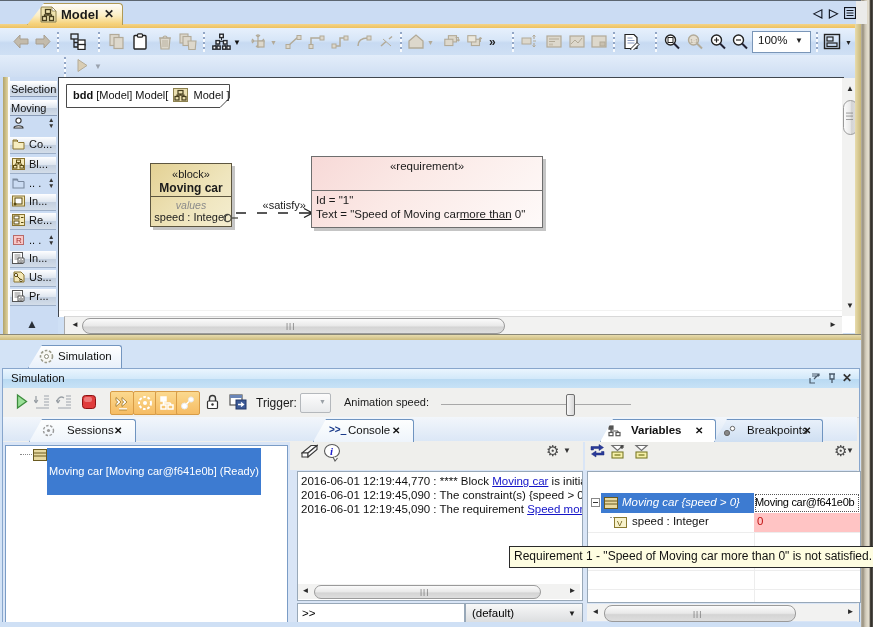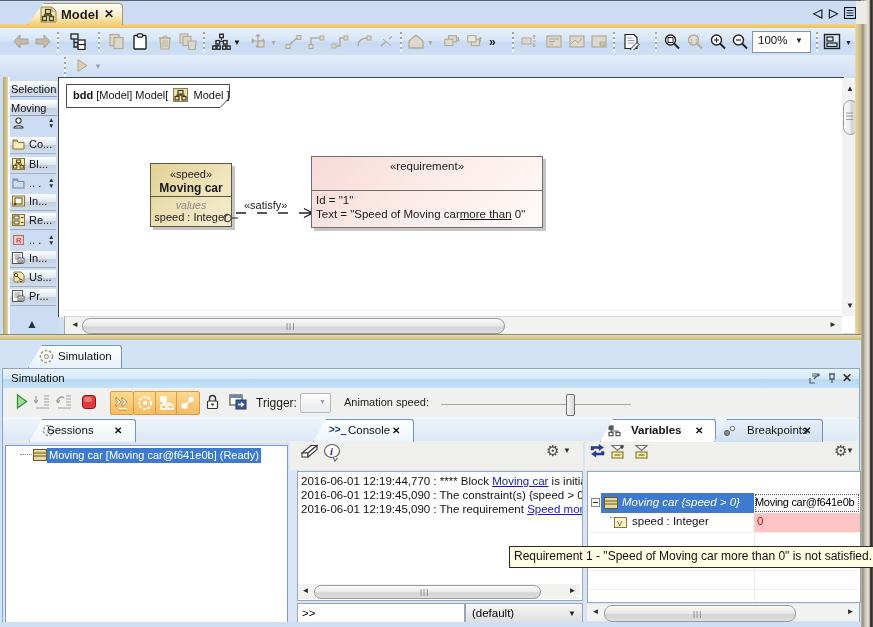--- a/index.html
+++ b/index.html
@@ -375,32 +375,32 @@
         <g stroke="#463e1e" stroke-width="1.2" fill="none">
           <rect x="5" y="2.5" width="5" height="3.5"></rect>
               <rect x="2" y="8.5" width="4" height="3.5"></rect>
               <rect x="9" y="8.5" width="4" height="3.5"></rect>
           <path d="M7.5 6 v1.2 M4 8.5 v-1.3 h7 v1.3"></path>
         </g>
       </svg>&nbsp;Model ]</div>
     </div>
 
     <div class="abs" id="blk">
-      <div style="position:absolute;top:4px;width:100%;">«speed»</div>
+      <div style="position:absolute;top:4px;width:100%;">«block»</div>
       <div style="position:absolute;top:17px;width:100%;font-weight:bold;font-size:12px;">Moving car</div>
       <div class="cdiv" style="top:32px;"></div>
       <div style="position:absolute;top:35px;width:100%;font-style:italic;color:#8a8a8a;font-size:10.5px;">values</div>
       <div style="position:absolute;top:47px;width:100%;font-size:11px;white-space:nowrap;">speed : Integer</div>
       <svg style="position:absolute;left:72px;top:49px;" width="16" height="10" viewBox="0 0 16 10">
           <circle cx="4.5" cy="5" r="3.6" fill="none" stroke="#4a4a42" stroke-width="1.1"></circle>
           <path d="M8 5 h7" stroke="#4a4a42" stroke-width="1.3"></path>
         </svg>
     </div>
 
-    <div class="abs" style="left:185px;top:121px;width:62px;font-size:11px;text-align:left;color:#1a1a1a;">«satisfy»</div>
+    <div class="abs" style="left:185px;top:121px;width:62px;font-size:11px;text-align:right;color:#1a1a1a;">«satisfy»</div>
     <svg class="abs" style="left:176px;top:128px;" width="82" height="12" viewBox="0 0 82 12">
       <path d="M1 7 H66" stroke="#222" stroke-width="1.6" stroke-dasharray="10 11" fill="none"></path>
       <path d="M66 7 H78 M69 2.5 L77.5 7 L69 11.5" stroke="#222" stroke-width="1.3" fill="none"></path>
     </svg>
 
     <div class="abs" id="req">
       <div style="position:absolute;top:3px;width:100%;text-align:center;">«requirement»</div>
       <div class="cdiv" style="top:33px;border-color:#6e6e6e;"></div>
       <div style="position:absolute;top:37px;left:4px;font-size:11.5px;">Id = "1"</div>
       <div style="position:absolute;top:51px;left:4px;font-size:11.5px;white-space:nowrap;">Text = "Speed of Moving car<u>more than</u> 0"</div>
@@ -528,21 +528,21 @@
         <div style="position:absolute;left:438px;top:16px;width:190px;height:1px;background:#a8a8a8;"></div>
         <div style="position:absolute;left:563px;top:6px;width:7px;height:20px;background:linear-gradient(90deg,#f8f8f8,#d8d8d8);border:1px solid #707070;border-radius:2px;"></div>
       </div>
 
       <div class="abs" id="innertabs" style="left:0;top:48px;width:854px;height:24px;background:linear-gradient(#f2f6fb,#dbe7f6);">
         <div class="ptab" style="left:26px;top:2px;width:105px;height:22px;clip-path:polygon(0 100%,13px 0,100% 0,100% 100%);">
           <svg style="position:absolute;left:12px;top:4px;" width="13" height="13" viewBox="0 0 13 13">
               <circle cx="6.5" cy="6.5" r="5" fill="none" stroke="#9a9a9a" stroke-width="1.4" stroke-dasharray="2.5 1.6"></circle>
               <circle cx="6.5" cy="6.5" r="1.6" fill="#9a9a9a"></circle>
             </svg>
-          <span style="position:absolute;left:17px;top:4px;">Sessions</span>
+          <span style="position:absolute;left:37px;top:4px;">Sessions</span>
           <span style="position:absolute;left:84px;top:5px;font-weight:bold;font-size:10px;">✕</span>
         </div>
         <div class="ptab" style="left:310px;top:2px;width:99px;height:22px;clip-path:polygon(0 100%,13px 0,100% 0,100% 100%);">
           <span style="position:absolute;left:15px;top:4px;font-weight:bold;font-size:10px;color:#1a3a8a;">&gt;&gt;<span style="text-decoration:underline;">_</span></span>
           <span style="position:absolute;left:34px;top:4px;">Console</span>
           <span style="position:absolute;left:78px;top:5px;font-weight:bold;font-size:10px;">✕</span>
         </div>
         <div class="ptab" style="left:597px;top:2px;width:114px;height:22px;clip-path:polygon(0 100%,13px 0,100% 0,100% 100%);background:#fff;">
           <svg style="position:absolute;left:7px;top:5px;" width="13" height="12" viewBox="0 0 13 12">
               <g fill="none" stroke="#555" stroke-width="1.2">
@@ -571,21 +571,21 @@
       <div class="abs" style="left:287px;top:73px;width:293px;height:28px;background:#efefec;"></div>
       <div class="abs" style="left:582px;top:73px;width:272px;height:28px;background:#efefec;"></div>
 
       <div class="abs pane" style="left:2px;top:76px;width:281px;height:178px;border-color:#7a9cc6;">
         <div style="position:absolute;left:0px;top:2px;width:279px;height:15px;">
           <span style="position:absolute;left:14px;top:6px;width:12px;border-top:1px dotted #888;"></span>
           <svg style="position:absolute;left:27px;top:1px;" width="14" height="12" viewBox="0 0 14 12">
               <rect x="0.5" y="0.5" width="13" height="11" fill="#e8d9a0" stroke="#6a5a20"></rect>
               <path d="M1 4 h12 M1 7 h12" stroke="#6a5a20"></path>
             </svg>
-          <span style="position:absolute;left:41px;top:0px;background:#3d7bd1;color:#fff;font-size:11px;padding:0 2px;line-height:15px;">Moving car [Moving car@f641e0b] (Ready)</span>
+          <span style="position:absolute;left:41px;top:0px;background:#3d7bd1;color:#fff;font-size:11px;padding:16px 2px;line-height:15px;">Moving car [Moving car@f641e0b] (Ready)</span>
         </div>
       </div>
 
       <div class="abs" style="left:291px;top:50px;width:289px;height:202px;">
         <svg style="position:absolute;left:7px;top:25px;" width="17" height="15" viewBox="0 0 17 15">
             <g fill="#fafafa" stroke="#3a3a3a" stroke-width="1.1">
               <path d="M1 9 L10 1.5 H16 L7 9 Z"></path>
               <path d="M1 9 V13 H7 V9 Z"></path>
               <path d="M7 9 L16 1.5 V5.5 L7 13 Z"></path>
             </g>

